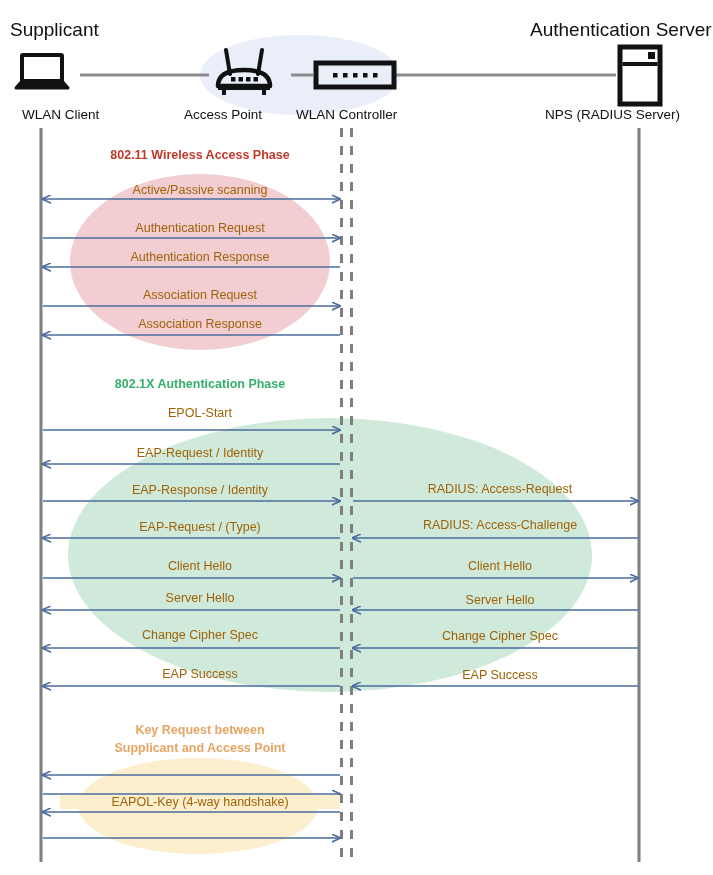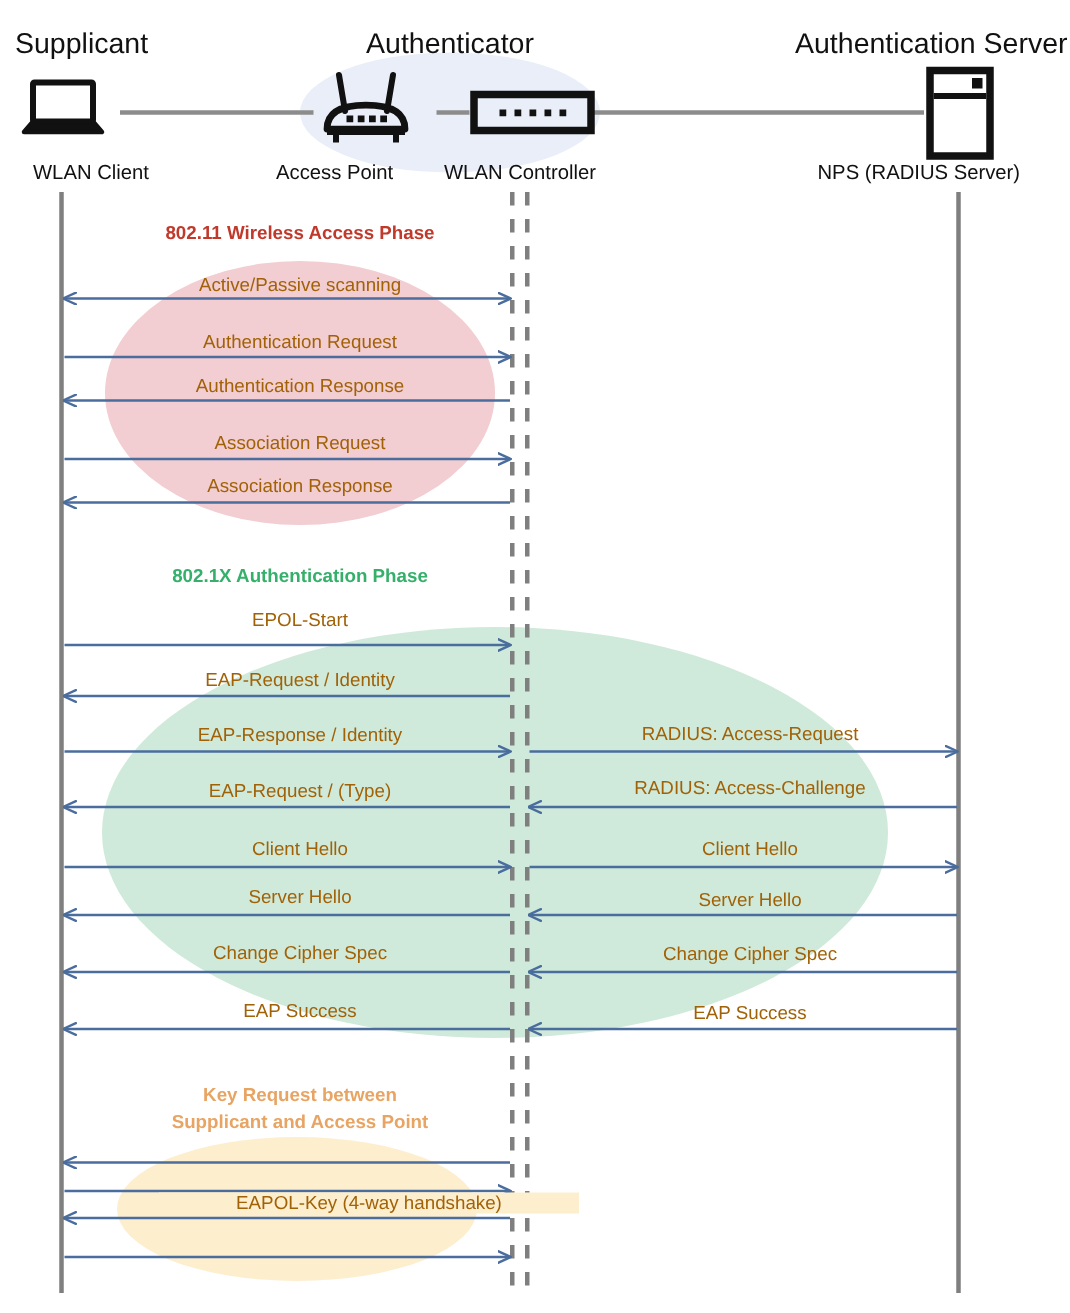--- a/index.html
+++ b/index.html
@@ -103,21 +103,20 @@
     <line x1="43" y1="686" x2="340" y2="686" stroke="#4a6d9e" stroke-width="1.7" marker-start="url(#ar-l)"></line>
     <line x1="353" y1="686" x2="638" y2="686" stroke="#4a6d9e" stroke-width="1.7" marker-start="url(#ar-l)"></line>
 
     <line x1="43" y1="775" x2="340" y2="775" stroke="#4a6d9e" stroke-width="1.7" marker-start="url(#ar-l)"></line>
     <line x1="43" y1="794" x2="340" y2="794" stroke="#4a6d9e" stroke-width="1.7" marker-end="url(#ar-r)"></line>
     <line x1="43" y1="812" x2="340" y2="812" stroke="#4a6d9e" stroke-width="1.7" marker-start="url(#ar-l)"></line>
     <line x1="43" y1="838" x2="340" y2="838" stroke="#4a6d9e" stroke-width="1.7" marker-end="url(#ar-r)"></line>
   </svg>
 
   <div class="node-title" style="left:0px;top:19px;width:94px;text-align:left;padding-left:10px;">Supplicant</div>
-  <div class="node-title" style="left:200px;top:19px;width:200px;">Authenticator</div>
   <div class="node-title" style="left:530px;top:19px;width:180px;">Authentication Server</div>
 
   <div class="node-sub" style="left:0px;top:107px;width:110px;text-align:left;padding-left:22px;">WLAN Client</div>
   <div class="node-sub" style="left:184px;top:107px;width:120px;">Access Point</div>
   <div class="node-sub" style="left:296px;top:107px;width:128px;">WLAN Controller</div>
   <div class="node-sub" style="left:545px;top:107px;width:168px;">NPS (RADIUS Server)</div>
 
   <div class="phase-title" style="left:60px;top:146px;width:280px;color:#c0392b;">802.11 Wireless Access Phase</div>
   <div class="phase-title" style="left:60px;top:375px;width:280px;color:#35b06a;">802.1X Authentication Phase</div>
   <div class="phase-title" style="left:60px;top:721px;width:280px;color:#e8a463;">Key Request between</div>
@@ -138,15 +137,15 @@
   <div class="msg" style="left:60px;top:628px;width:280px;">Change Cipher Spec</div>
   <div class="msg" style="left:60px;top:667px;width:280px;">EAP Success</div>
 
   <div class="msg" style="left:360px;top:482px;width:280px;">RADIUS: Access-Request</div>
   <div class="msg" style="left:360px;top:518px;width:280px;">RADIUS: Access-Challenge</div>
   <div class="msg" style="left:360px;top:559px;width:280px;">Client Hello</div>
   <div class="msg" style="left:360px;top:593px;width:280px;">Server Hello</div>
   <div class="msg" style="left:360px;top:629px;width:280px;">Change Cipher Spec</div>
   <div class="msg" style="left:360px;top:668px;width:280px;">EAP Success</div>
 
-  <div class="msg" style="left:60px;top:795px;width:280px;background:#fdeece;margin-left:46px;">EAPOL-Key (4-way handshake)</div>
+  <div class="msg" style="left:60px;top:795px;width:280px;background:#fdeece;">EAPOL-Key (4-way handshake)</div>
 
 </div>
 
 </body></html>

